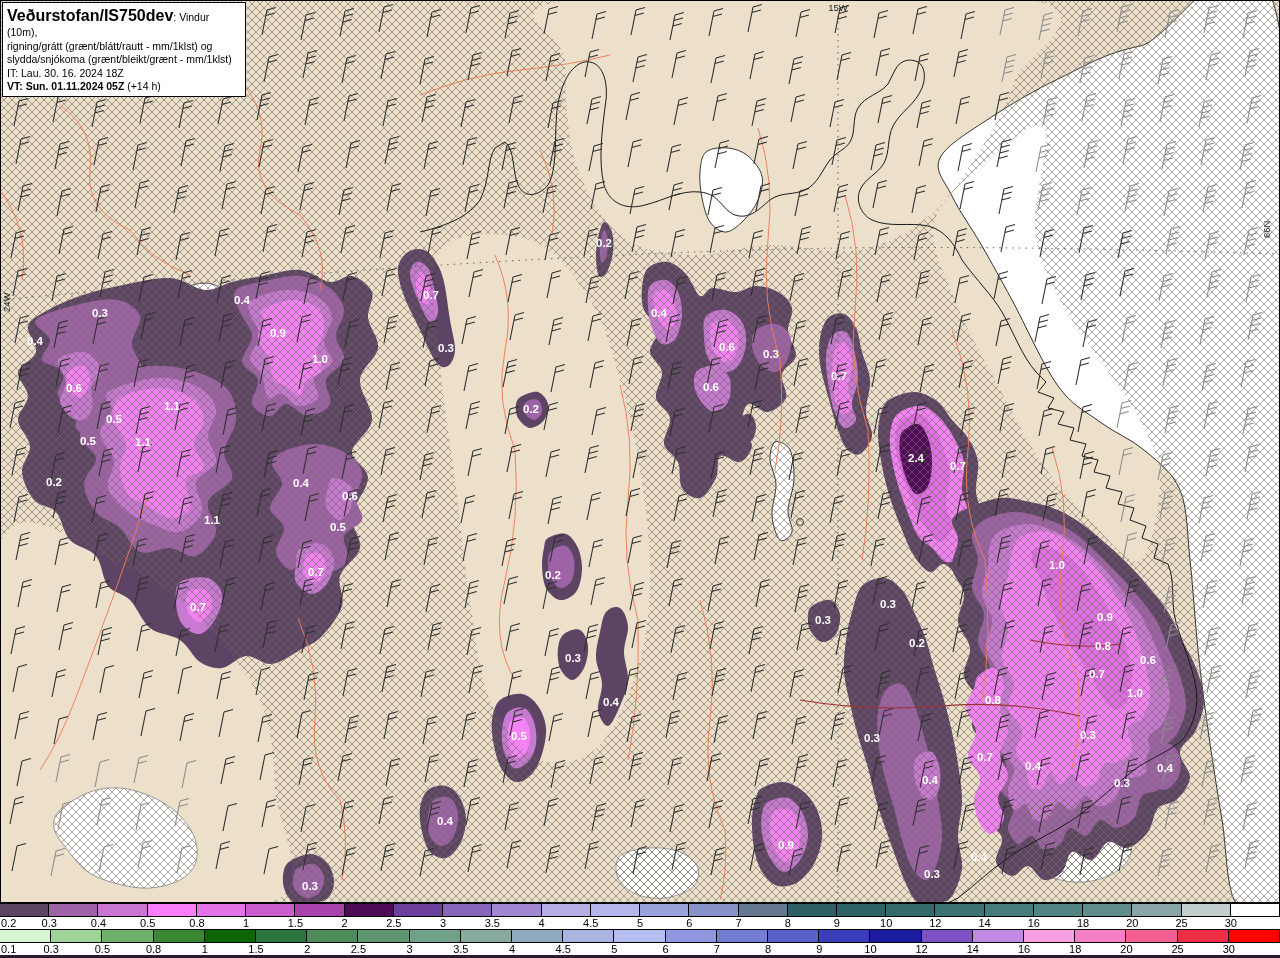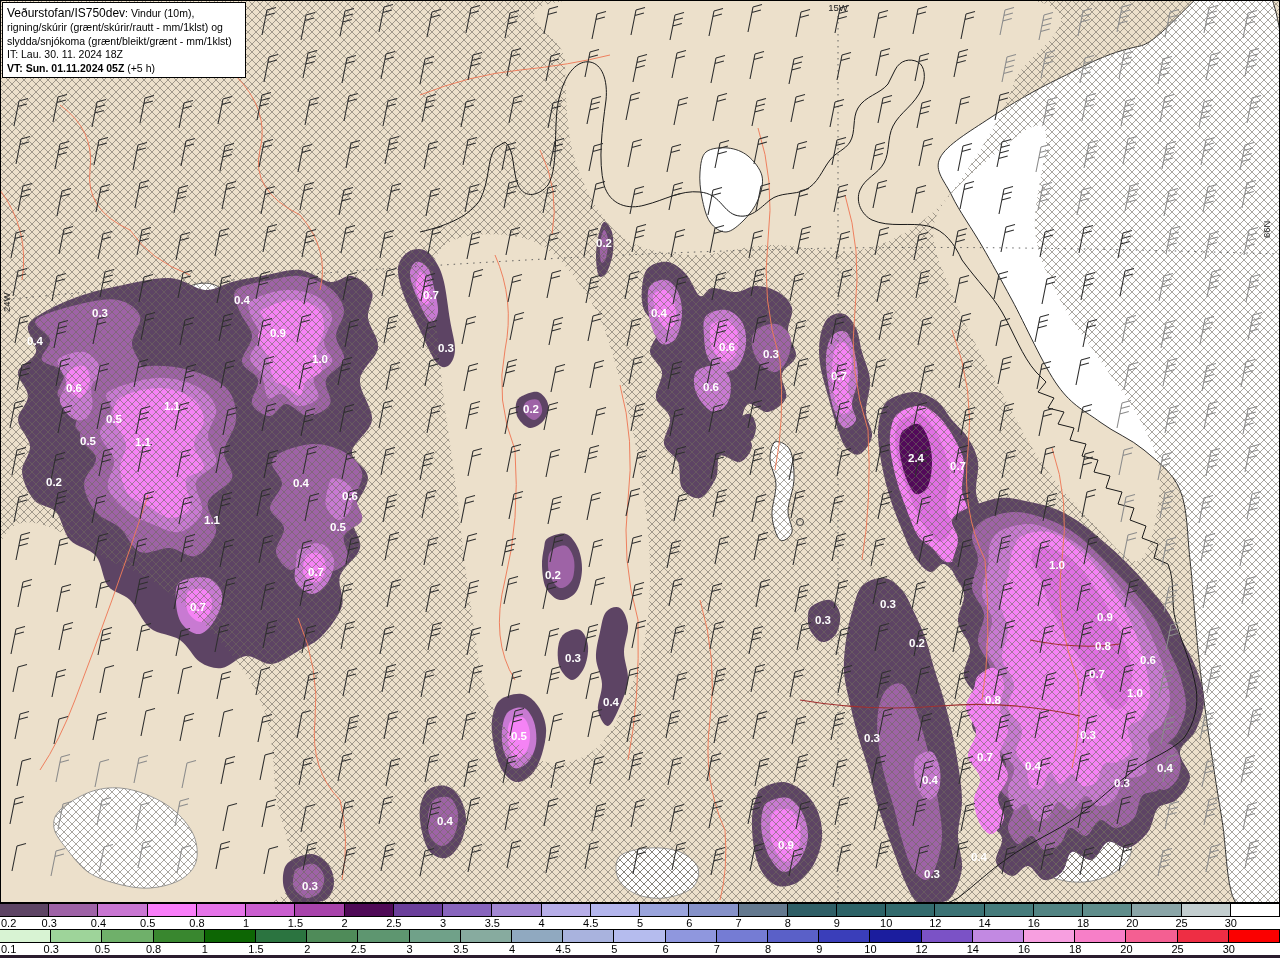--- a/index.html
+++ b/index.html
@@ -2,21 +2,21 @@
 <html><head>
 <meta charset="utf-8">
 <style>
   html,body{margin:0;padding:0;background:#fff;}
   .stage{position:relative;width:1280px;height:958px;overflow:hidden;background:#fff;
          font-family:"Liberation Sans","DejaVu Sans",sans-serif;outline:1px solid #222;}
   #map{position:absolute;left:0;top:0;}
   .titlebox{position:absolute;left:2px;top:2px;width:234px;background:#fff;border:1px solid #000;
             padding:3px 4px 2px 4px;font-size:10.5px;line-height:1.28;color:#000;z-index:5;}
   .titlebox .b{font-weight:bold;}
-  .titlebox .t1b{font-size:12px;font-weight:normal;}
+  .titlebox .t1b{font-size:16px;font-weight:bold;}
   .bars{position:absolute;left:0;top:903px;width:1280px;height:55px;background:#fff;z-index:4;}
   .barrow{position:relative;display:flex;width:1280px;height:14px;border-top:1px solid #000;border-bottom:1px solid #000;box-sizing:border-box;}
   .seg{height:100%;border-right:1px solid #000;box-sizing:border-box;flex:1 1 auto;}
   .labrow{position:relative;width:1280px;height:12px;background:#fff;}
   .labrow span{position:absolute;top:0;font-size:11px;line-height:12px;color:#000;transform:translateX(-50%);}
   .labrow span.first{transform:none;}
   .bstrip{position:absolute;left:0;top:955px;width:1280px;height:3px;background:#2a1c2e;z-index:6;}
 </style>
 </head>
 <body>
@@ -814,24 +814,24 @@
         <text x="1270" y="238" font-size="9.5px" fill="#222" transform="rotate(-90 1270 238)">66N</text>
         <text x="10" y="312" font-size="9.5px" fill="#222" transform="rotate(-90 10 312)">24W</text>
       </g>
       <g>
         <rect x="0.5" y="0.5" width="1279" height="902" fill="none" stroke="#000" stroke-width="1"></rect>
       </g>
     </svg>
 
   <div class="titlebox">
     <div><span class="t1b">Veðurstofan/IS750dev</span><span>: Vindur (10m),</span></div>
-    <div>rigning/skúrir (grænt/skúrir/rautt - mm/1klst) og</div>
+    <div>rigning/grátt (grænt/blátt/rautt - mm/1klst) og</div>
     <div>slydda/snjókoma (grænt/bleikt/grænt - mm/1klst)</div>
-    <div>IT: Lau. 30. 11. 2024 18Z</div>
-    <div><span class="b">VT: Sun. 01.11.2024 05Z</span><span> (+5 h)</span></div>
+    <div>IT: Lau. 30. 16. 2024 18Z</div>
+    <div><span class="b">VT: Sun. 01.11.2024 05Z</span><span> (+14 h)</span></div>
   </div>
 
   <div class="bars">
     <div class="barrow" id="bar1">
         <div class="seg" style="background: rgb(93, 68, 100);"></div>
         <div class="seg" style="background: rgb(158, 98, 166);"></div>
         <div class="seg" style="background: rgb(201, 118, 210);"></div>
         <div class="seg" style="background: rgb(249, 125, 249);"></div>
         <div class="seg" style="background: rgb(229, 115, 232);"></div>
         <div class="seg" style="background: rgb(202, 94, 207);"></div>

